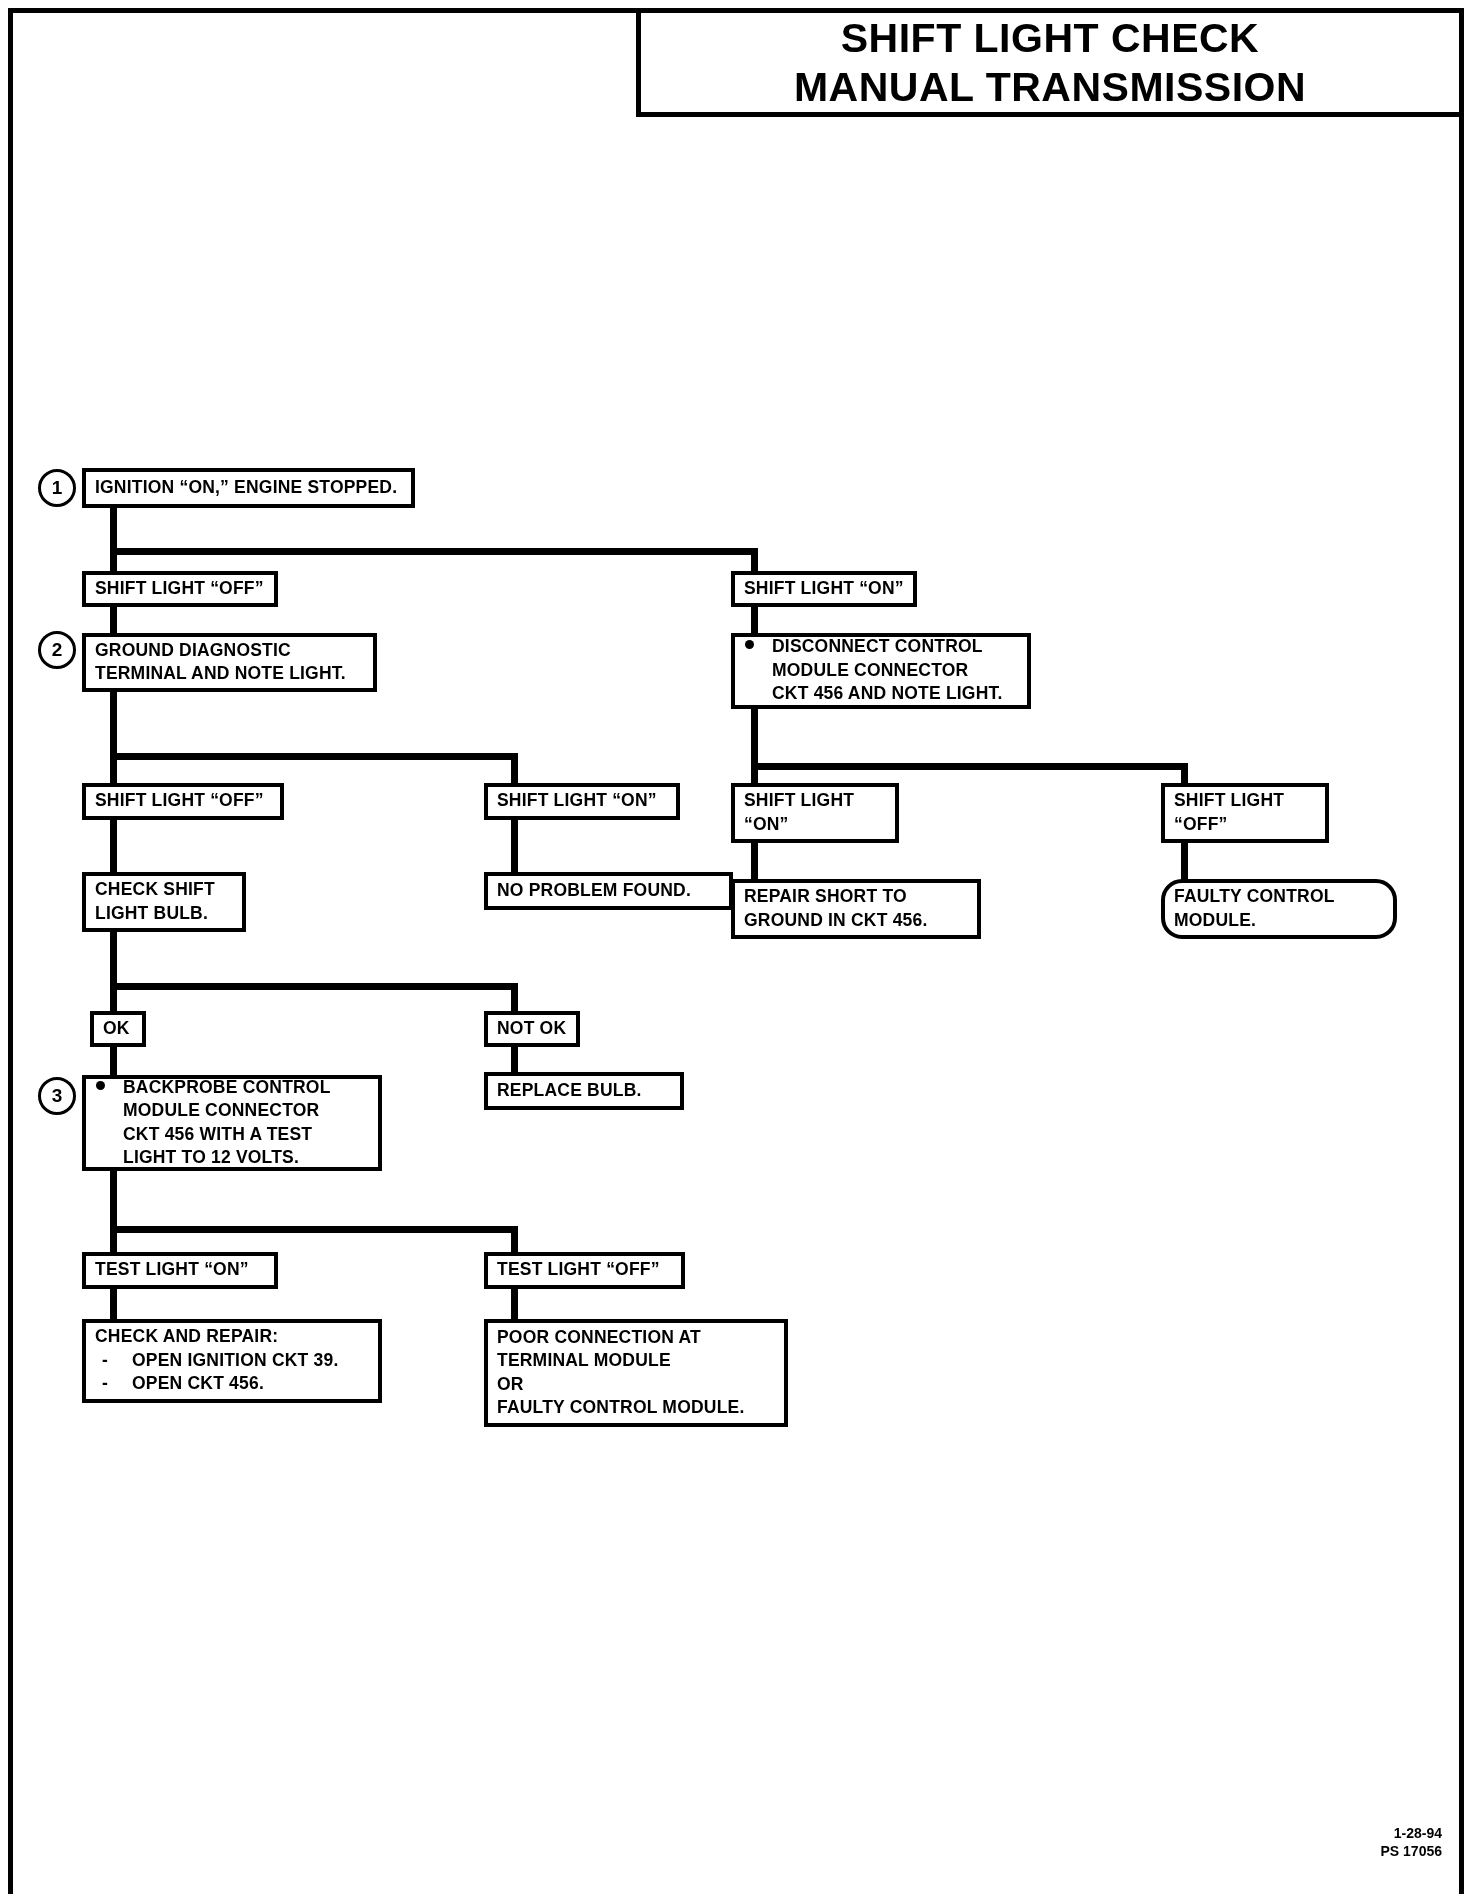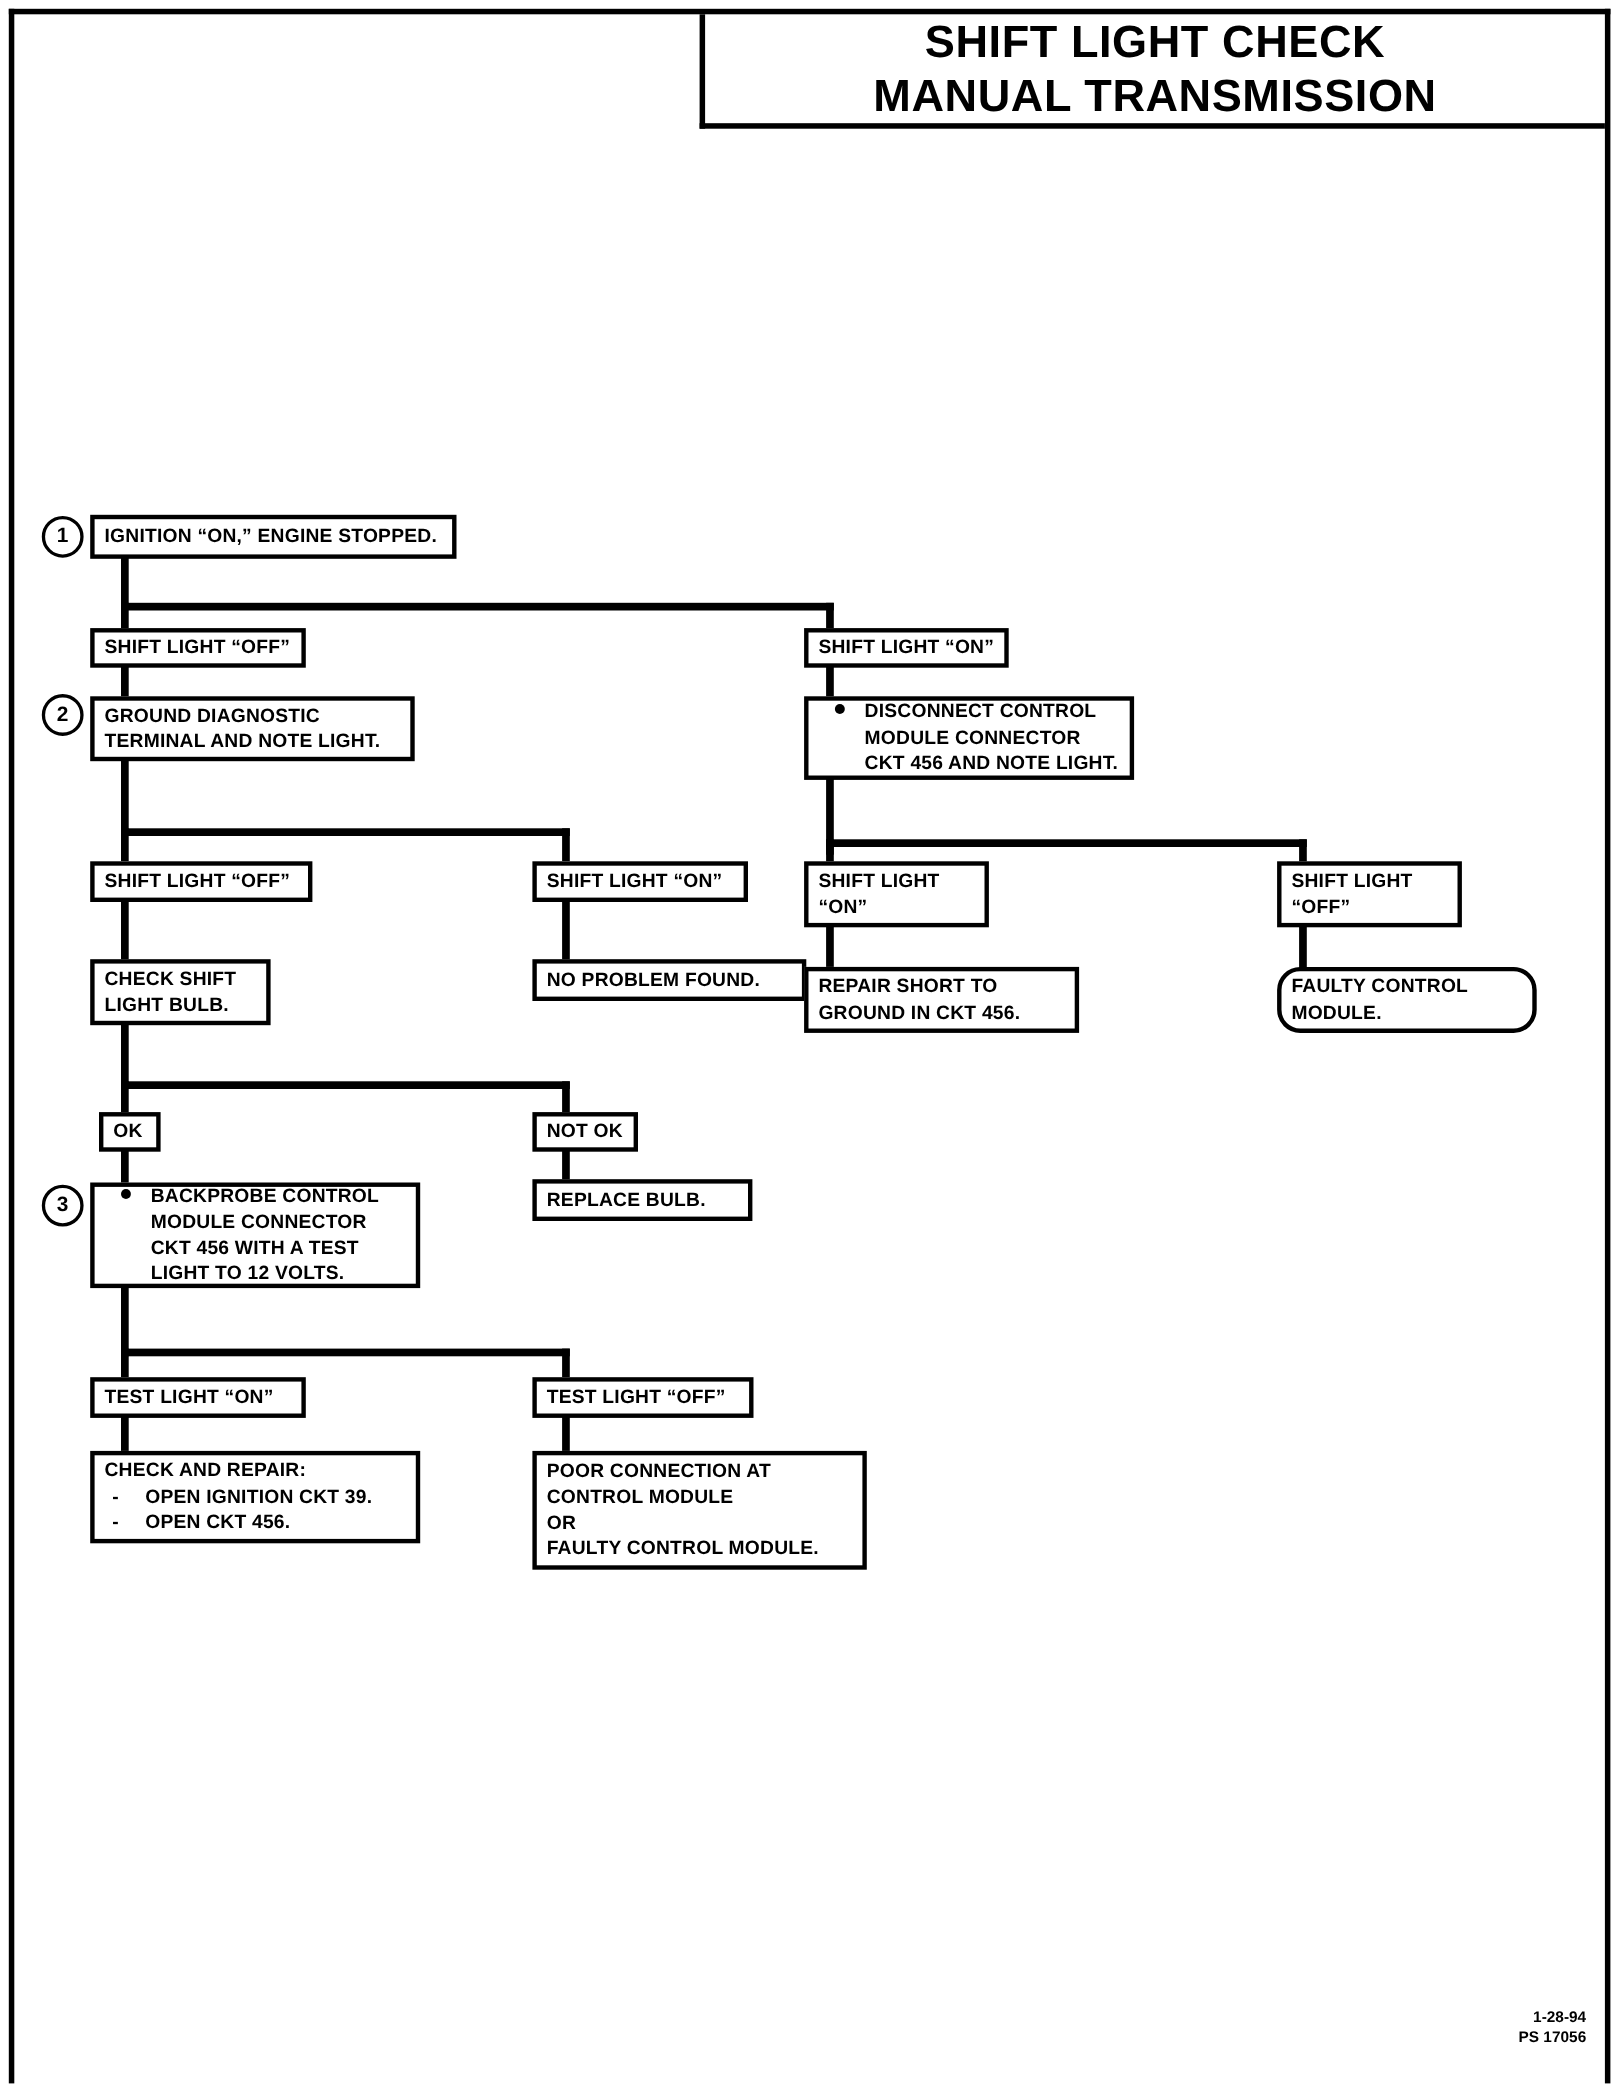--- a/index.html
+++ b/index.html
@@ -40,21 +40,21 @@
     display:flex;flex-direction:column;
     justify-content:center;
     padding:4px 9px 5px 9px;
     color:#000;
   }
   .box .ln{
     font-size:17.5px;font-weight:bold;
     line-height:1.34;letter-spacing:.2px;
     white-space:nowrap;
   }
-  .box.bul{padding-left:18px;}
+  .box.bul{padding-left:4px;}
   .bulrow{display:flex;align-items:flex-start;}
   .buldot{
     width:9px;height:9px;border-radius:50%;background:#000;
     margin:5px 18px 0 6px;flex:none;
   }
   .bultext{display:flex;flex-direction:column;}
   .dashrow{display:flex;}
   .dashmark{width:30px;flex:none;text-align:left;padding-left:7px;}
 
   
@@ -241,21 +241,21 @@
       <span>OPEN IGNITION CKT 39.</span>
     </div>
     <div class="ln dashrow">
       <span class="dashmark">-</span>
       <span>OPEN CKT 456.</span>
     </div>
   </div>
 
   <div class="box" style="left:484px;top:1319px;width:304px;height:108px;">
     <div class="ln">POOR CONNECTION AT</div>
-    <div class="ln">CONTROL MODULE</div>
+    <div class="ln">TERMINAL MODULE</div>
     <div class="ln">OR</div>
     <div class="ln">FAULTY CONTROL MODULE.</div>
   </div>
 
   <div class="footer">
     <div>1-28-94</div>
     <div>PS 17056</div>
   </div>
 
 </div>

